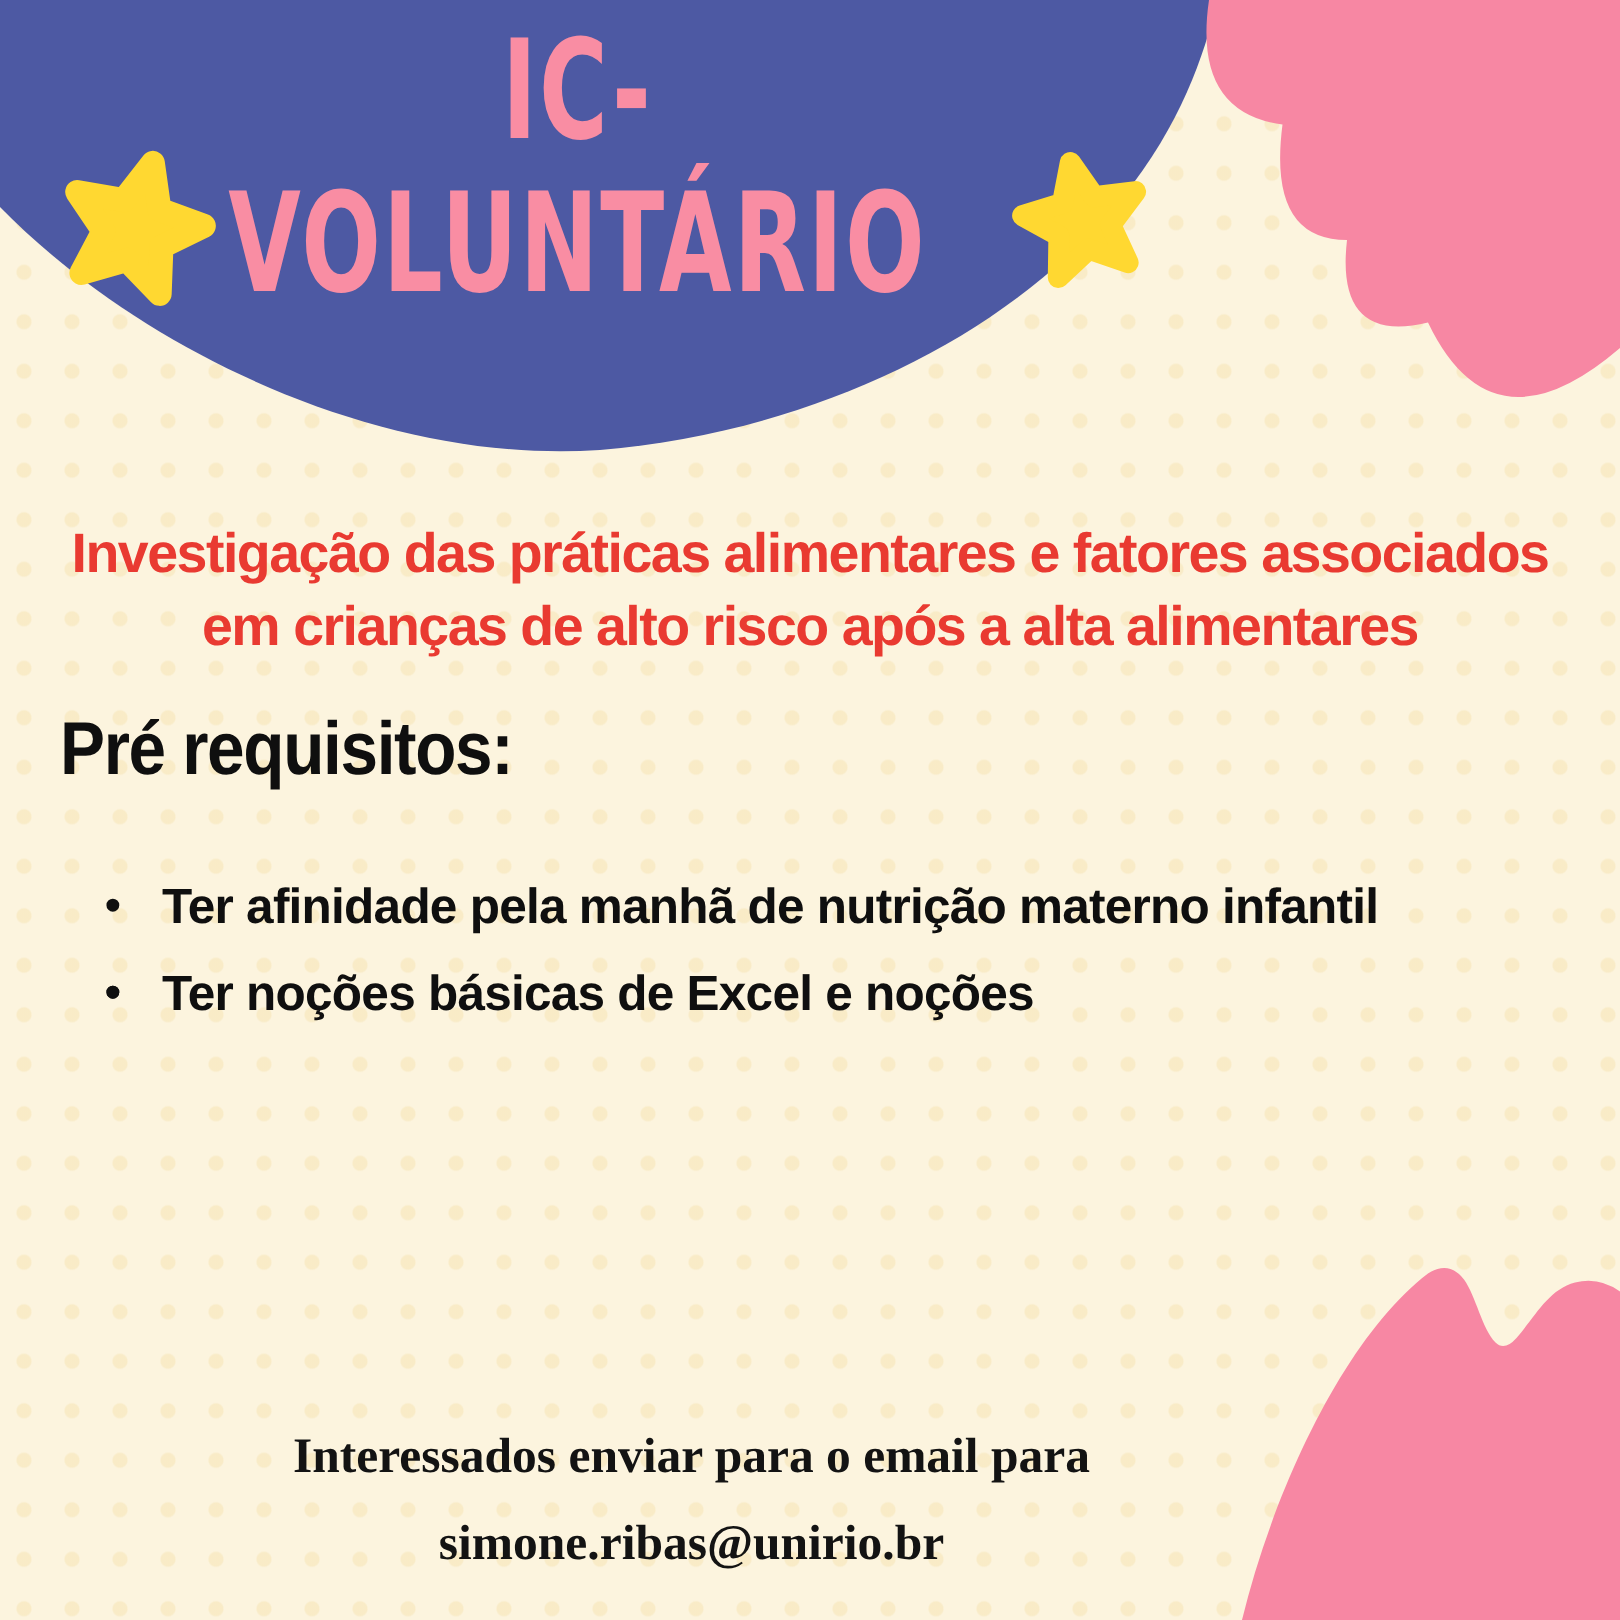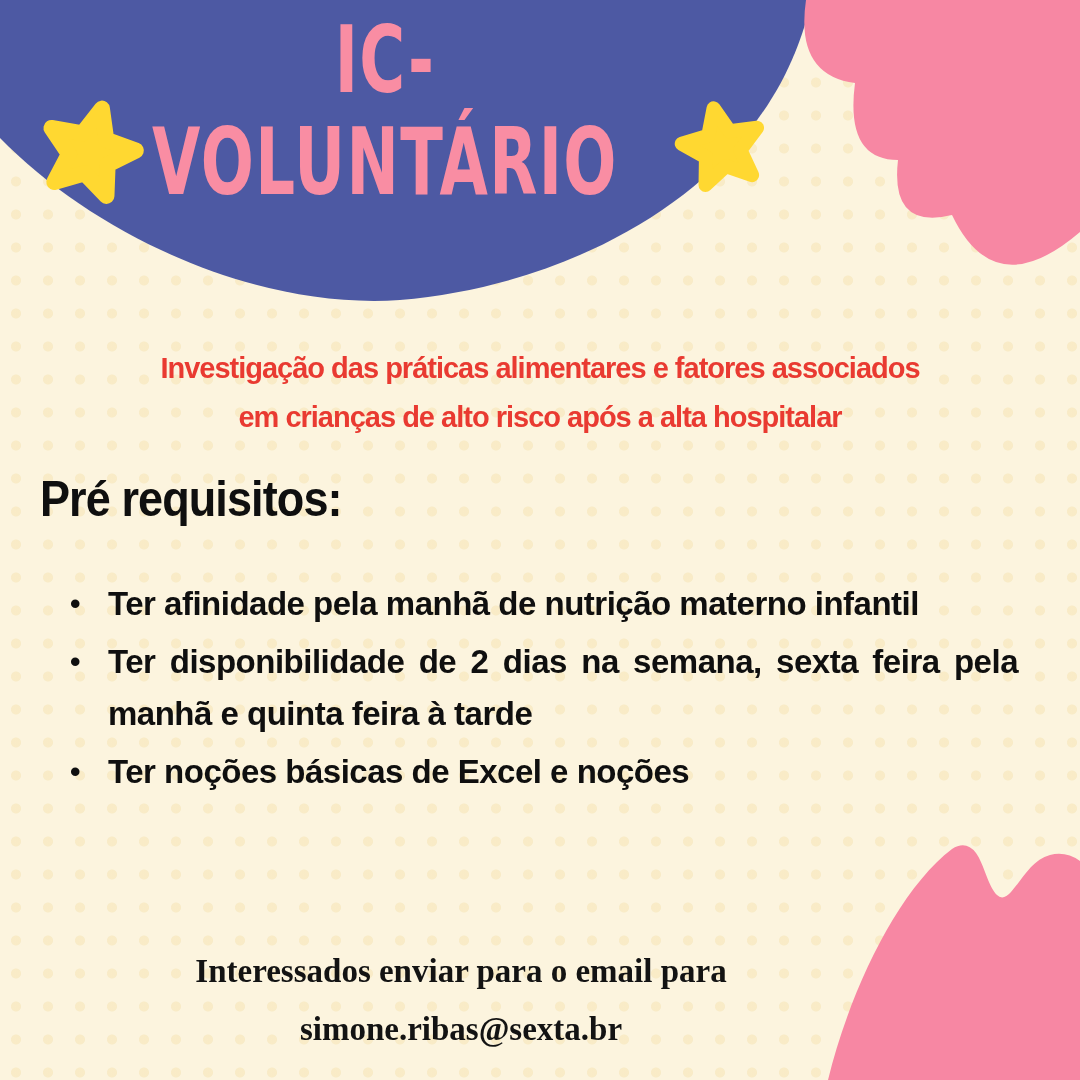--- a/index.html
+++ b/index.html
@@ -28,21 +28,21 @@
     transform:scaleX(.68);
     transform-origin:50% 0;
   }
 
   .heading{
     position:absolute;
     left:0;top:344px;width:1080px;
     text-align:center;
     color:#E93A31;
     font-weight:bold;
-    font-size:29px;
+    font-size:37px;
     line-height:49px;
     letter-spacing:-1px;
   }
   .heading .line{white-space:nowrap;}
 
   .prereq{
     position:absolute;
     left:40px;top:470px;
     color:#0F0F0F;
     font-weight:bold;
@@ -108,38 +108,37 @@
     </g>
   </svg>
 
   <div class="title">
     <div>IC-</div>
     <div>VOLUNTÁRIO</div>
   </div>
 
   <div class="heading">
     <div class="line">Investigação das práticas alimentares e fatores associados</div>
-    <div class="line">em crianças de alto risco após a alta hospitalar</div>
+    <div class="line">em crianças de alto risco após a alta alimentares</div>
   </div>
 
   <div class="prereq">Pré requisitos:</div>
 
   <ul class="bullets">
     <li>
       <span class="dot">•</span>
       <span>Ter afinidade pela manhã de nutrição materno infantil</span>
     </li>
     <li class="justified">
       <span class="dot">•</span>
-      <span>Ter disponibilidade de 2 dias na semana, sexta feira pela manhã e quinta feira à tarde</span>
     </li>
     <li>
       <span class="dot">•</span>
       <span>Ter noções básicas de Excel e noções</span>
     </li>
   </ul>
 
   <div class="contact">
     <div>Interessados enviar para o email para</div>
-    <div>simone.ribas@sexta.br</div>
+    <div>simone.ribas@unirio.br</div>
   </div>
 
 </div>
 
 </body></html>

